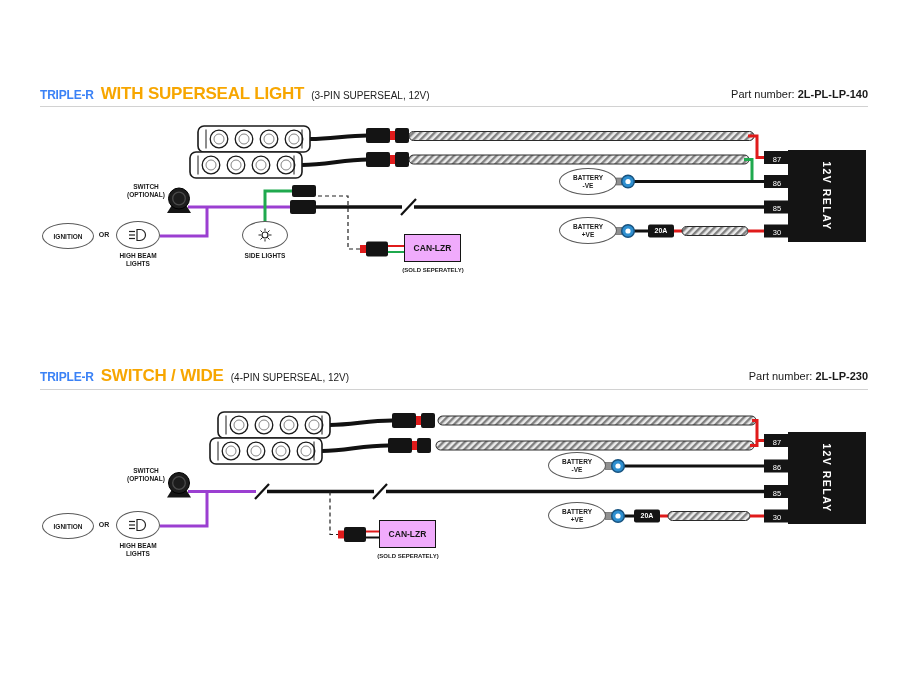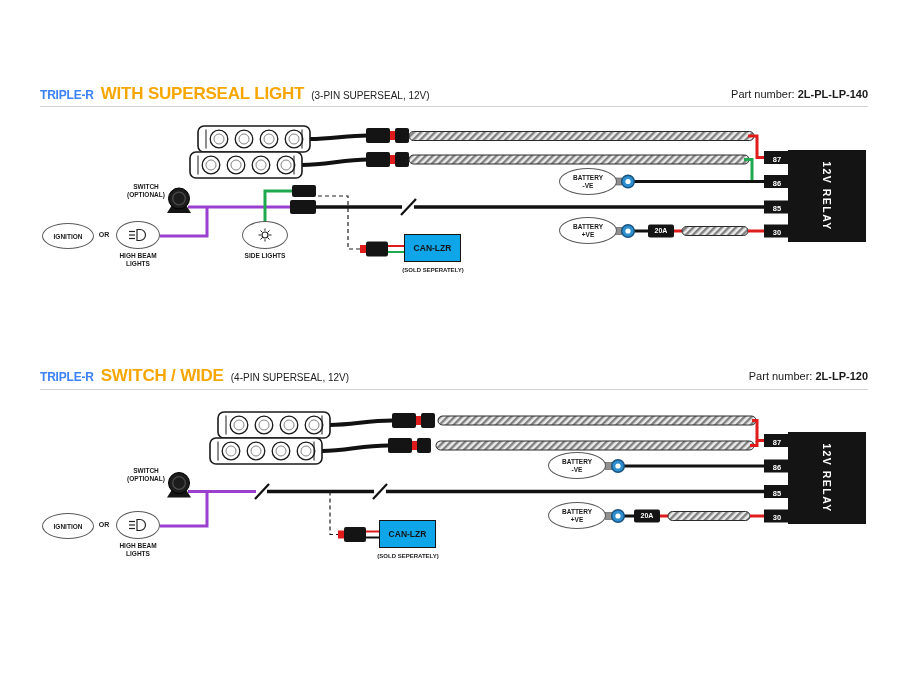--- a/index.html
+++ b/index.html
@@ -11,25 +11,25 @@
   .title-accent{font-size:17px;font-weight:800;color:#F7A600;letter-spacing:-0.2px;}
   .title-spec{font-size:10px;font-weight:400;color:#222;}
   .partnum{position:absolute;right:32px;font-size:11px;color:#1a1a1a;text-align:right;white-space:nowrap;}
   .partnum .pn-val{font-weight:700;}
   .hr{position:absolute;left:40px;width:828px;height:1px;background:#d2d2d2;}
   .lbl{position:absolute;font-weight:700;color:#1a1a1a;text-align:center;white-space:pre-line;}
   .oval{position:absolute;border:1px solid #5a5a5a;border-radius:50%;background:#fff;
         display:flex;align-items:center;justify-content:center;font-weight:700;color:#1a1a1a;
         text-align:center;white-space:pre-line;box-sizing:border-box;}
   .pin{position:absolute;width:26px;height:16px;display:flex;align-items:center;justify-content:center;
-       color:#fff;font-size:7.5px;font-weight:700;}
+       color:#fff;font-size:7.5px;font-weight:400;}
   .relay-label{position:absolute;display:flex;align-items:center;justify-content:center;}
   .relay-label span{color:#fff;font-size:10.5px;font-weight:700;letter-spacing:1.5px;white-space:nowrap;
        transform:rotate(90deg);}
-  .box{position:absolute;background:#0ea5e9;border:1.6px solid #141414;display:flex;align-items:center;
+  .box{position:absolute;background:#f0abfc;border:1.6px solid #141414;display:flex;align-items:center;
        justify-content:center;font-weight:700;color:#141414;box-sizing:border-box;}
   .fuse-lbl{position:absolute;display:flex;align-items:center;justify-content:center;color:#fff;
        font-weight:700;font-size:7px;}
 </style>
 </head>
 <body>
 
 <div class="page">
 
   <svg class="wiring" width="900" height="675" viewBox="0 0 900 675">
@@ -249,21 +249,21 @@
   </div>
 
   <div>
     <div class="title-row" style="left:40px;top:366px;">
       <span class="title-main">TRIPLE-R</span>
       <span class="title-accent">SWITCH / WIDE</span>
       <span class="title-spec">(4-PIN SUPERSEAL, 12V)</span>
     </div>
     <div class="partnum" style="top:370px;">
       <span>Part number:</span>
-      <span class="pn-val">2L-LP-120</span>
+      <span class="pn-val">2L-LP-230</span>
     </div>
     <div class="hr" style="top:389px;"></div>
 
     <div class="lbl" style="left:122px;top:467px;width:48px;font-size:6.5px;line-height:7.5px;">SWITCH
 (OPTIONAL)</div>
     <div class="oval" style="left:42px;top:513px;width:52px;height:26px;font-size:6.5px;">IGNITION</div>
     <div class="lbl" style="left:96px;top:521px;width:16px;font-size:7px;">OR</div>
     <div class="oval" style="left:116px;top:511px;width:44px;height:28px;">
       <svg width="22" height="14" viewBox="0 0 22 14">
         <path d="M13,1.5 a5.5,5.5 0 0 1 0,11 l-3,0 l0,-11 z" fill="none" stroke="#222" stroke-width="1.2"></path>

